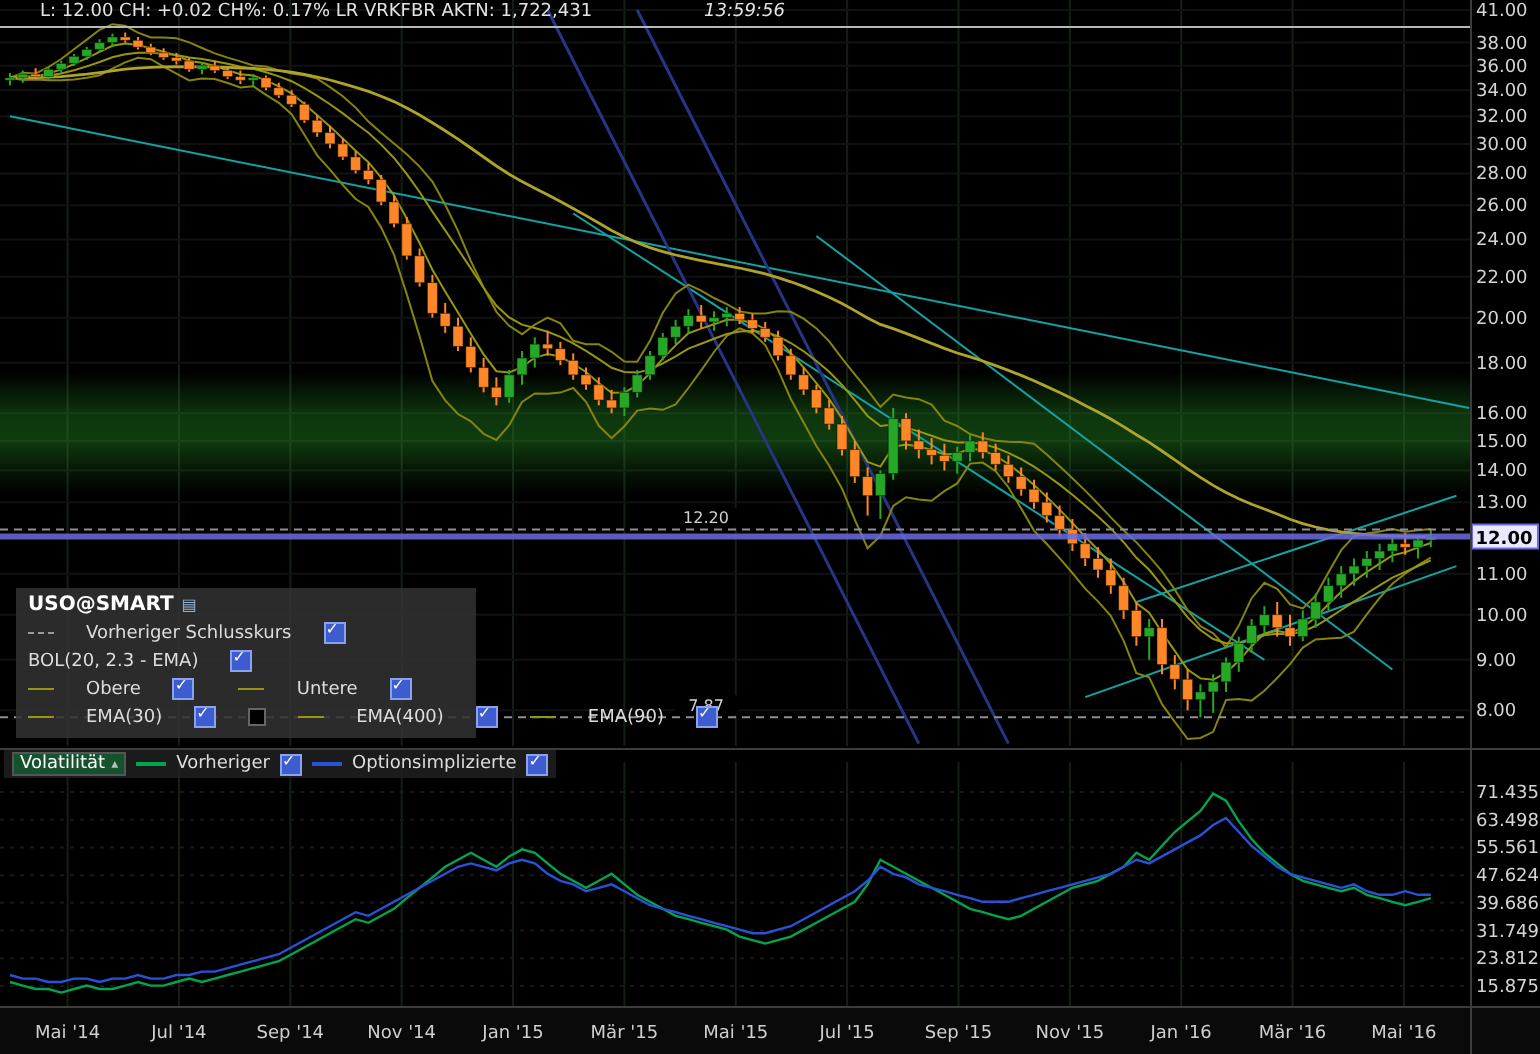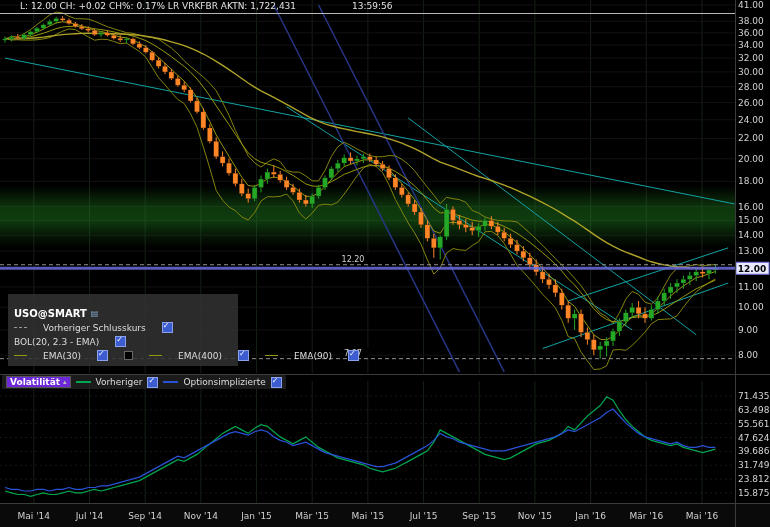--- a/index.html
+++ b/index.html
@@ -1,38 +1,38 @@
 <!DOCTYPE html>
 <html><head>
 <meta charset="utf-8">
 <style>
   html,body{margin:0;padding:0;background:#000;}
   .screen{position:relative;width:770px;height:527px;background:#000;overflow:hidden;
           font-family:"DejaVu Sans",sans-serif;}
   .screen svg{position:absolute;left:0;top:0;}
   svg text{font-family:"DejaVu Sans",sans-serif;}
   .top-info{position:absolute;left:20px;top:1px;font-size:9px;color:#e2e2e2;white-space:nowrap;z-index:5;}
-  .timestamp{position:absolute;left:352px;top:1px;font-size:9px;color:#e2e2e2;z-index:5;}
+  .timestamp{position:absolute;left:352px;top:1px;font-size:9px;color:#e2e2e2;z-index:5;font-style:italic;}
   .legend{position:absolute;left:8px;top:294px;width:230px;background:rgba(50,50,50,0.86);
-          padding:14px 6px 5px 6px;box-sizing:border-box;color:#ddd;z-index:6;}
+          padding:3px 6px 5px 6px;box-sizing:border-box;color:#ddd;z-index:6;}
   .lg-row{display:flex;align-items:center;gap:16px;margin-top:3px;white-space:nowrap;font-size:9px;}
   .lg-title{font-size:10px;font-weight:bold;color:#fff;margin-top:0;gap:4px;}
   .lg-icon{font-size:8px;color:#8fb4d8;}
   .cb{width:9px;height:9px;background:#3c5cd0;border:1px solid #8aa2ea;display:inline-block;
       position:relative;flex:none;}
   .cb::after{content:"✓";position:absolute;left:0px;top:-2px;font-size:8px;line-height:10px;
       color:#fff;font-weight:bold;}
   .sw{display:inline-block;width:13px;height:0;border-top:1px solid #97970f;flex:none;}
   .sw-dash{border-top:1px dashed #999;}
   .sw-green{border-top:2px solid #00a550;width:15px;}
   .sw-blue{border-top:2px solid #2a52d8;width:15px;}
   .box-black{width:7px;height:7px;background:#000;border:1px solid #666;flex:none;display:inline-block;}
   .vol-header{position:absolute;left:2px;top:375px;display:flex;align-items:center;gap:5px;
       font-size:9px;color:#ddd;background:rgba(34,34,34,0.8);padding:1px 4px;z-index:6;white-space:nowrap;}
-  .vol-chip{background:#6d28d9;border:1px solid #555;padding:0 3px;font-weight:bold;color:#fff;
+  .vol-chip{background:#14532d;border:1px solid #555;padding:0 3px;font-weight:normal;color:#fff;
       display:inline-flex;align-items:center;gap:3px;}
   .chev{font-size:7px;color:#bbb;}
 </style>
 </head>
 <body>
 
 <div class="screen">
 
   <svg id="chart" width="770" height="527">
       <defs>
@@ -438,20 +438,28 @@
       <span class="sw sw-dash"></span>
       <span>Vorheriger Schlusskurs</span>
       <span class="cb"></span>
     </div>
     <div class="lg-row">
       <span>BOL(20, 2.3 - EMA)</span>
       <span class="cb"></span>
     </div>
     <div class="lg-row">
       <span class="sw"></span>
+      <span>Obere</span>
+      <span class="cb"></span>
+      <span class="sw" style="margin-left:6px"></span>
+      <span>Untere</span>
+      <span class="cb"></span>
+    </div>
+    <div class="lg-row">
+      <span class="sw"></span>
       <span>EMA(30)</span>
       <span class="cb"></span>
       <span class="box-black"></span>
       <span class="sw"></span>
       <span>EMA(400)</span>
       <span class="cb"></span>
       <span class="sw"></span>
       <span>EMA(90)</span>
       <span class="cb"></span>
     </div>

